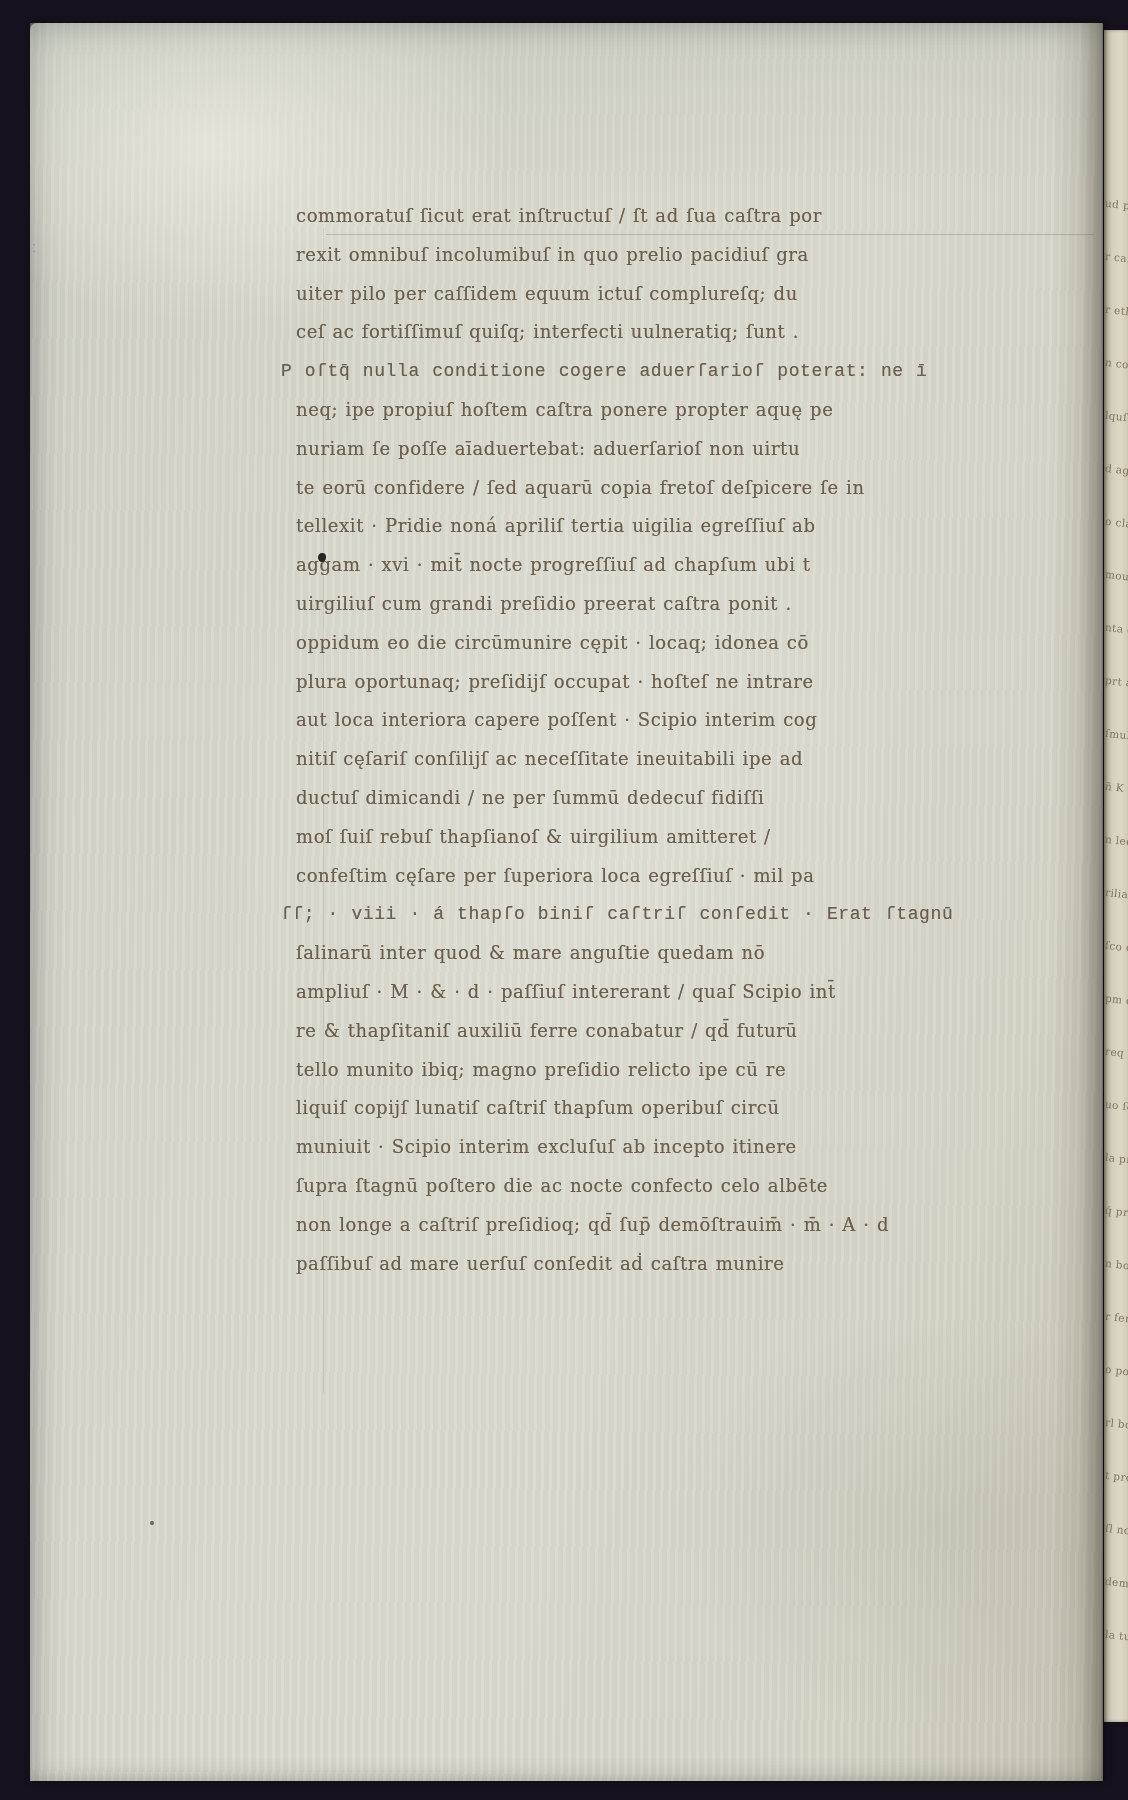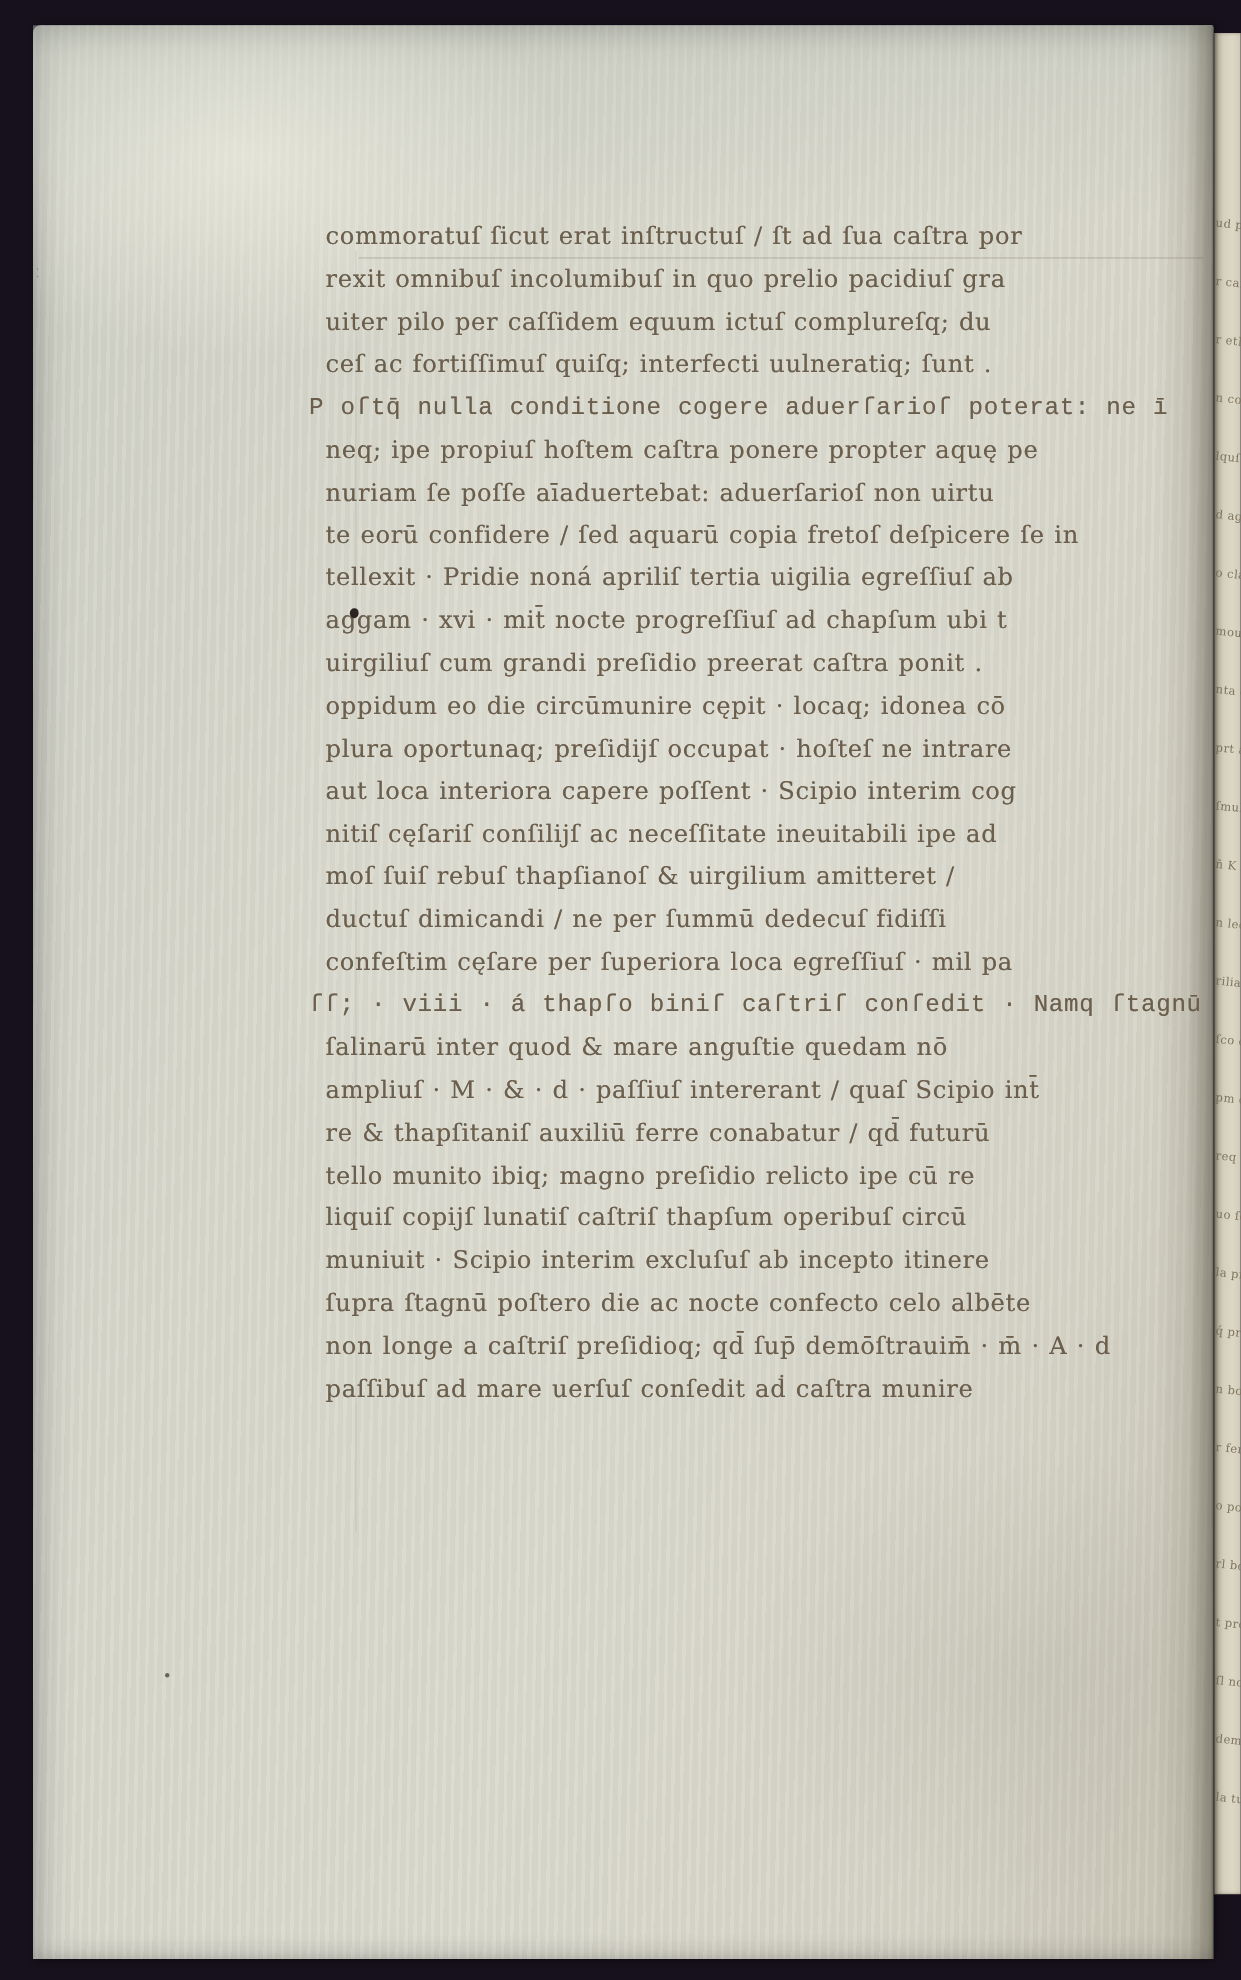--- a/index.html
+++ b/index.html
@@ -45,21 +45,21 @@
   .rule-h{
     position:absolute;left:296px;top:211px;width:768px;height:1px;
     background:rgba(110,100,85,.32);
   }
   .rule-v{
     position:absolute;left:293px;top:205px;width:1px;height:1165px;
     background:rgba(110,100,85,.12);
   }
   .text-block{
     position:absolute;left:296px;top:197px;width:690px;
-    font-size:22px;line-height:38.8px;color:#6b5e4c;
+    font-size:18px;line-height:38.8px;color:#6b5e4c;
     letter-spacing:.6px;word-spacing:1px;
     text-shadow:0 0 .6px rgba(100,88,70,.55);
   }
   .ms-line{white-space:nowrap;height:38.8px;}
   .ms-line.outdent{margin-left:-15px;font-family:Liberation Mono, monospace;}
   .ink-dot{
     position:absolute;left:318px;top:553px;width:8px;height:9px;
     background:#2b2420;border-radius:50% 45% 50% 50%;
   }
   .speck{
@@ -91,24 +91,24 @@
     <div class="ms-line">neq; ipe propiuſ hoſtem caſtra ponere propter aquę pe</div>
     <div class="ms-line">nuriam ſe poſſe aīaduertebat: aduerſarioſ non uirtu</div>
     <div class="ms-line">te eorū confidere / ſed aquarū copia fretoſ deſpicere ſe in</div>
     <div class="ms-line">tellexit · Pridie noná apriliſ tertia uigilia egreſſiuſ ab</div>
     <div class="ms-line">aggam · xvi · mit̄ nocte progreſſiuſ ad chapſum ubi t</div>
     <div class="ms-line">uirgiliuſ cum grandi preſidio preerat caſtra ponit .</div>
     <div class="ms-line">oppidum eo die circūmunire cępit · locaq; idonea cō</div>
     <div class="ms-line">plura oportunaq; preſidijſ occupat · hoſteſ ne intrare</div>
     <div class="ms-line">aut loca interiora capere poſſent · Scipio interim cog</div>
     <div class="ms-line">nitiſ cęſariſ conſilijſ ac neceſſitate ineuitabili ipe ad</div>
+    <div class="ms-line">ductuſ dimicandi / ne per ſummū dedecuſ fidiſſi</div>
     <div class="ms-line">moſ ſuiſ rebuſ thapſianoſ &amp; uirgilium amitteret /</div>
-    <div class="ms-line">ductuſ dimicandi / ne per ſummū dedecuſ fidiſſi</div>
     <div class="ms-line">confeſtim cęſare per ſuperiora loca egreſſiuſ · mil pa</div>
-    <div class="ms-line outdent">ſſ; · viii · á thapſo biniſ caſtriſ conſedit · Namq ſtagnū</div>
+    <div class="ms-line outdent">ſſ; · viii · á thapſo biniſ caſtriſ conſedit · Erat ſtagnū</div>
     <div class="ms-line">ſalinarū inter quod &amp; mare anguſtie quedam nō</div>
     <div class="ms-line">ampliuſ · M · &amp; · d · paſſiuſ intererant / quaſ Scipio int̄</div>
     <div class="ms-line">re &amp; thapſitaniſ auxiliū ferre conabatur / qd̄ futurū</div>
     <div class="ms-line">tello munito ibiq; magno preſidio relicto ipe cū re</div>
     <div class="ms-line">liquiſ copijſ lunatiſ caſtriſ thapſum operibuſ circū</div>
     <div class="ms-line">muniuit · Scipio interim excluſuſ ab incepto itinere</div>
     <div class="ms-line">ſupra ſtagnū poſtero die ac nocte confecto celo albēte</div>
     <div class="ms-line">non longe a caſtriſ preſidioq; qd̄ ſup̄ demōſtrauim̄ · m̄ · A · d</div>
     <div class="ms-line">paſſibuſ ad mare uerſuſ conſedit aḋ caſtra munire</div>
   </div>

